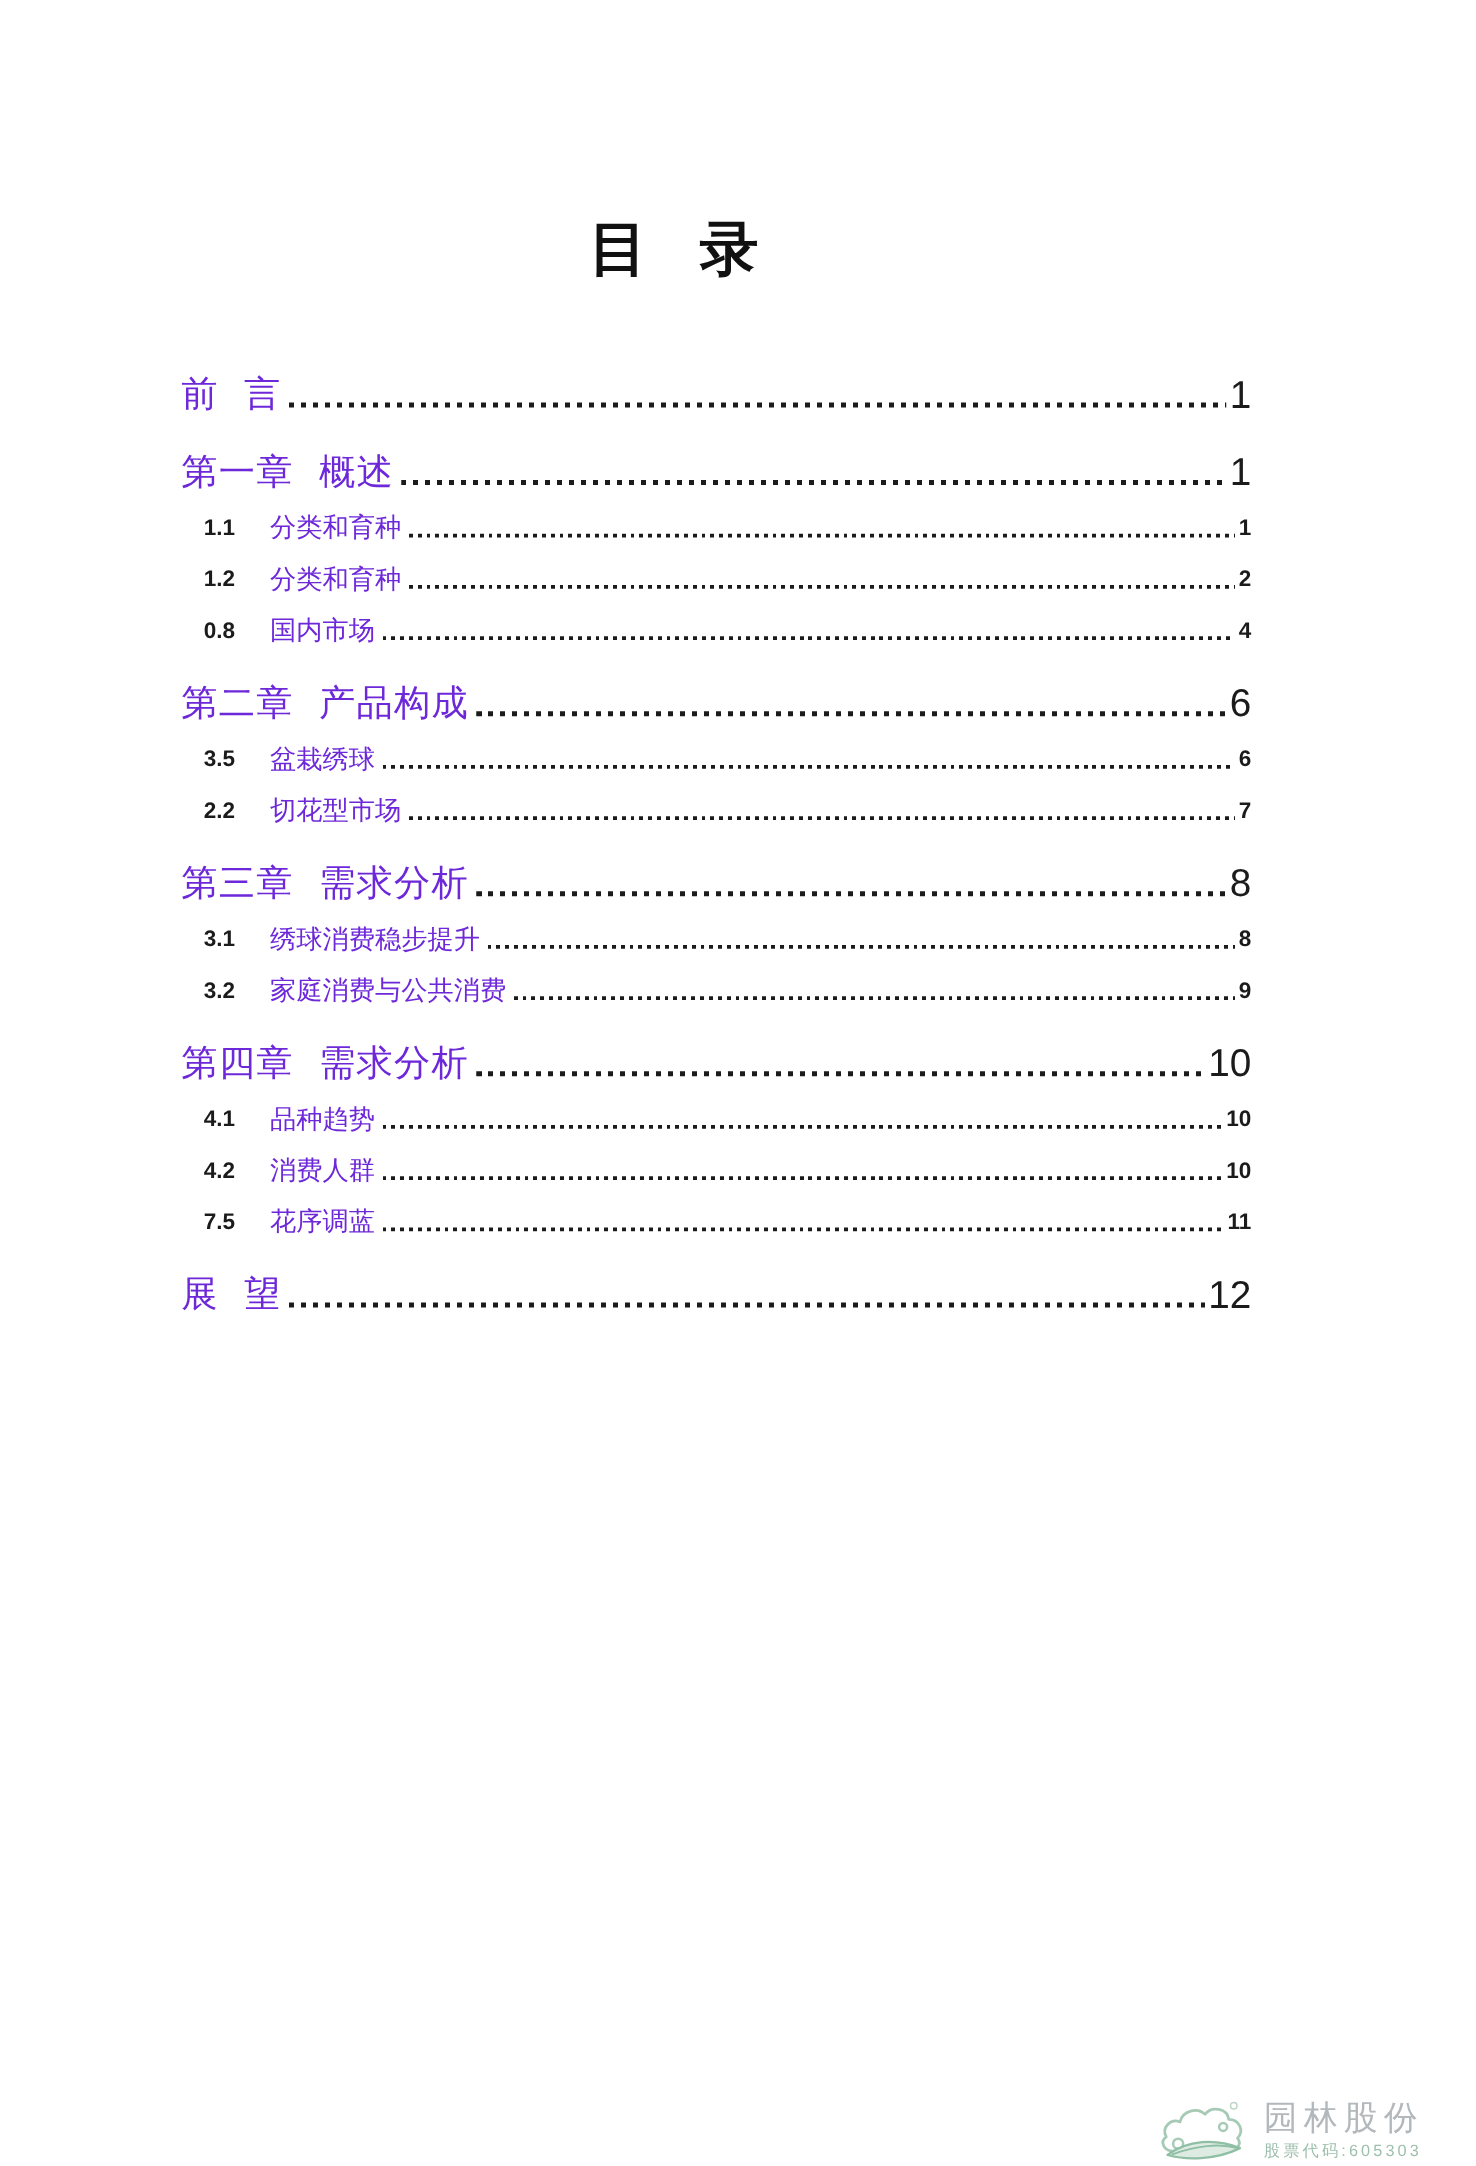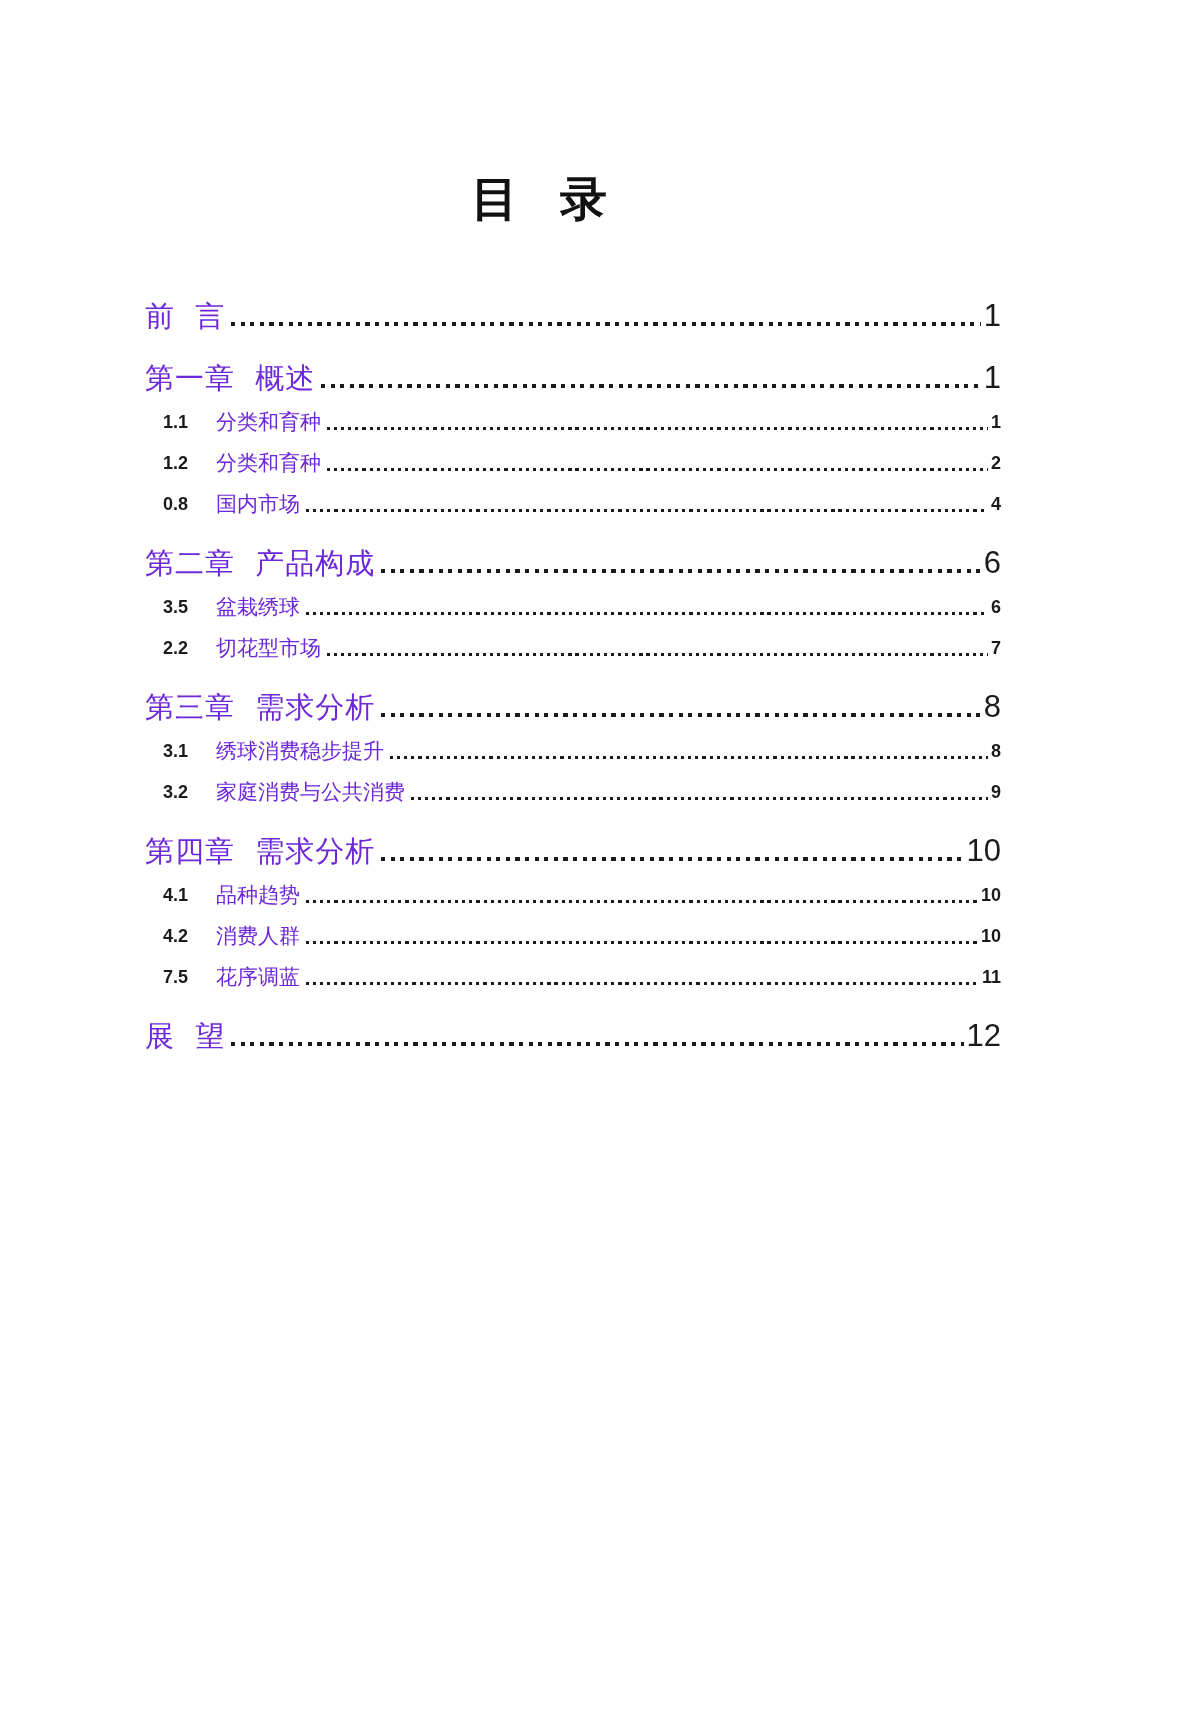--- a/index.html
+++ b/index.html
@@ -220,14 +220,32 @@
       <span class="toc-page">11</span>
     </div>
       <div class="toc-row lvl1">
 
       <span class="toc-label">展 望</span>
       <span class="toc-dots"></span>
       <span class="toc-page">12</span>
     </div>
     </div>
 
+  <div class="footer-logo">
+    <svg class="logo-icon" width="76" height="50" viewBox="0 0 76 50" fill="none" xmlns="http://www.w3.org/2000/svg">
+
+      <path d="M13 41 C5 41 1.5 33.5 7 29.5 C3 22 10.5 14.5 18 17.5 C20 8.5 32 5.5 38 11.5 C43 4.5 56 6.5 57 15.5 C65 15.5 70 24.5 64 30.5 C68 35.5 63 41 56 41 Z" stroke="#a6cab6" stroke-width="2.2" stroke-linecap="round" stroke-linejoin="round"></path>
+
+      <circle cx="16.5" cy="35" r="4" stroke="#a6cab6" stroke-width="2"></circle>
+      <circle cx="52.5" cy="21.5" r="3.2" stroke="#a6cab6" stroke-width="2"></circle>
+
+      <path d="M8 44 C24 32 46 30.5 66 38.5 C46 48.5 22 48 8 44 Z" fill="#ddebe2" stroke="#8fbfa4" stroke-width="1.8" stroke-linejoin="round"></path>
+      <path d="M12 43.5 C30 36.5 50 34.5 64 38.5" stroke="#8fbfa4" stroke-width="1.5" stroke-linecap="round"></path>
+
+      <circle cx="61" cy="4.5" r="2.6" stroke="#bcd5c6" stroke-width="1.2"></circle>
+    </svg>
+    <div class="logo-text">
+      <span class="logo-company">园林股份</span>
+      <span class="logo-stock">股票代码:605303</span>
+    </div>
+  </div>
 
 </div>
 
 </body></html>

